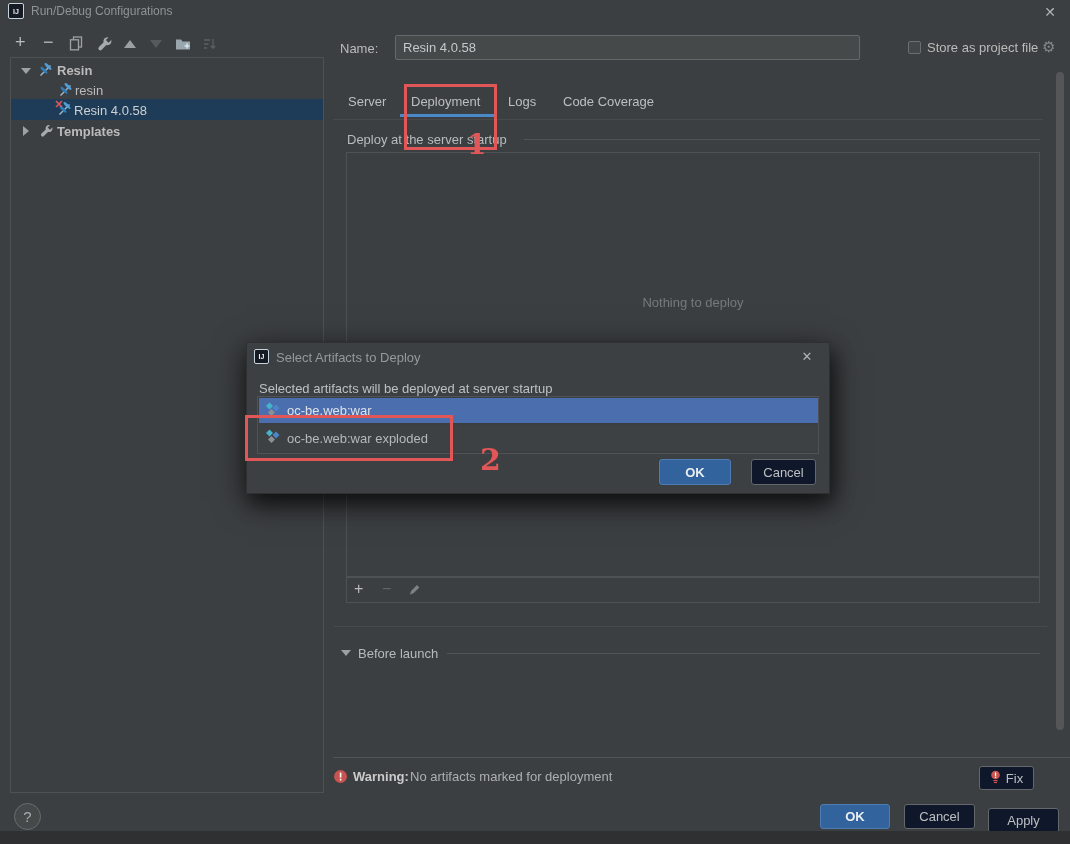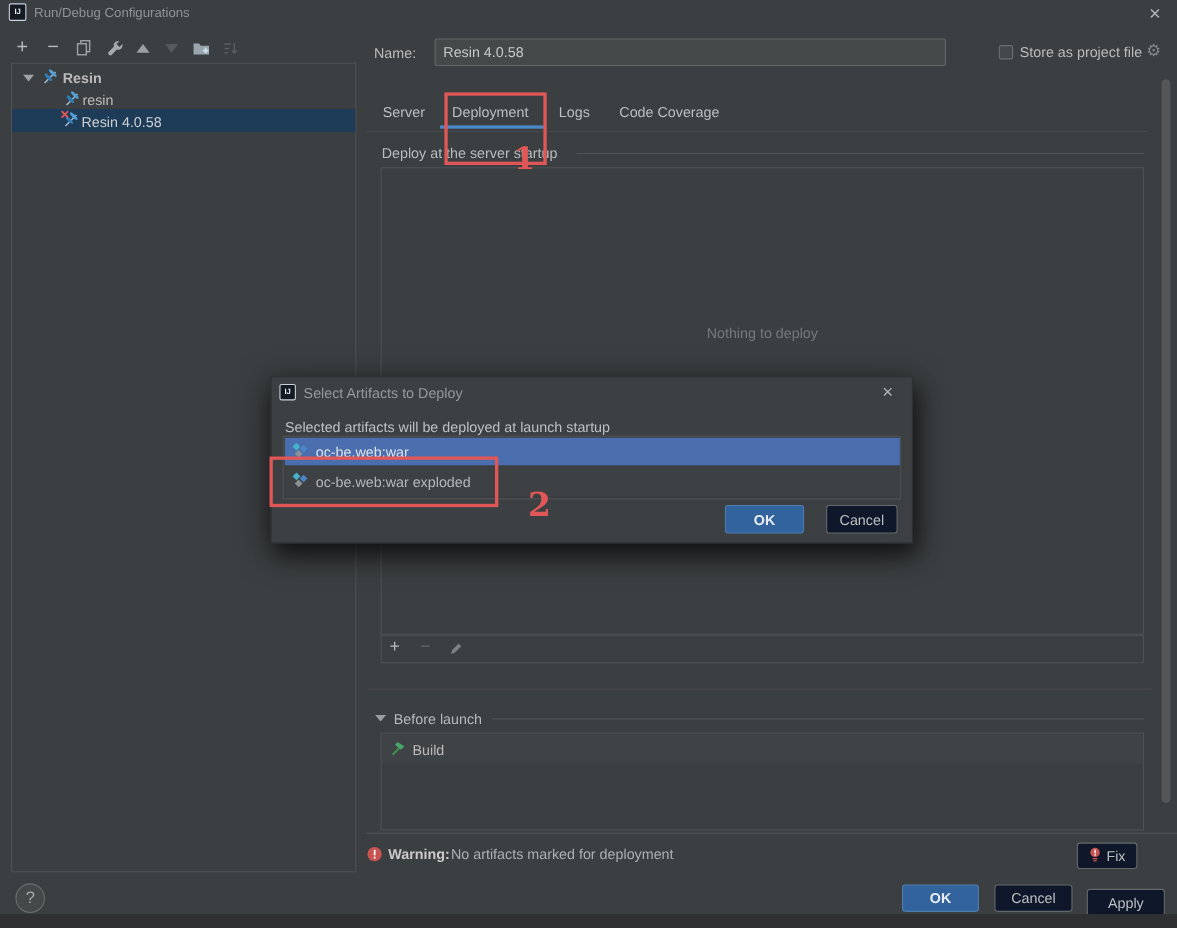--- a/index.html
+++ b/index.html
@@ -134,20 +134,29 @@
             <line x1="2.5" y1="13.5" x2="12.5" y2="3.5" stroke="#9fb8c8" stroke-width="1.4"></line>
             <ellipse cx="10" cy="4.5" rx="4.6" ry="1.5" fill="#4f9fd8" transform="rotate(45 10 4.5)"></ellipse>
             <ellipse cx="6" cy="8.2" rx="4.6" ry="1.5" fill="#2e7cb8" transform="rotate(45 6 8.2)"></ellipse>
           </svg>
         <svg class="redx" style="left:-2px; top:-1px;" width="8" height="8">
             <path d="M1 1 7 7M7 1 1 7" stroke="#e05555" stroke-width="1.7"></path>
           </svg>
       </div>
       <div class="abs txt" style="left:63px; top:4px; color:#cdd0d2;">Resin 4.0.58</div>
     </div>
+    <div class="abs tree-row" style="left:0; top:63px; width:312px;">
+      <div class="abs chev-right" style="left:12px; top:5px;"></div>
+      <div class="abs" style="left:28px; top:3px;">
+        <svg width="14" height="14">
+            <path d="M9.9 1a3.4 3.4 0 0 0-3.2 4.5L2.5 9.6a1.7 1.7 0 1 0 2.4 2.4l4.1-4.1A3.4 3.4 0 0 0 13.5 4.6c0-.4-.1-.8-.2-1.1L11 5.8 8.7 3.5 11 1.2A3.7 3.7 0 0 0 9.9 1z" fill="#a7aaac"></path>
+          </svg>
+      </div>
+      <div class="abs txt bold" style="left:46px; top:3px;">Templates</div>
+    </div>
   </div>
 
   <div class="abs txt" style="left:340px; top:41px;">Name:</div>
   <input class="abs text-input" style="left: 395px; top: 35px; width: 465px; height: 25px;" readonly="" value="Resin 4.0.58">
   <div class="abs checkbox" style="left:908px; top:41px; width:13px; height:13px;"></div>
   <div class="abs txt" style="left:927px; top:40px;">Store as project file</div>
   <div class="abs gear" style="left:1042px; top:39px;">⚙</div>
 
   <div class="abs tab txt" style="left:348px; top:94px;">Server</div>
   <div class="abs tab txt" style="left:411px; top:94px;">Deployment</div>
@@ -169,31 +178,20 @@
       <svg width="13" height="13">
           <path d="M2 11.5 3.1 8 9 2.1l2.3 2.3-5.9 5.9z" fill="#7e8284"></path>
         </svg>
     </div>
   </div>
   <div class="abs hline-dim" style="left:334px; top:626px; width:713px;"></div>
 
   <div class="abs" style="left:341px; top:650px; width:0; height:0; border-left:5px solid transparent; border-right:5px solid transparent; border-top:6px solid #9ba0a3;"></div>
   <div class="abs txt" style="left:358px; top:646px; color:#b6babc;">Before launch</div>
   <div class="abs hline" style="left:447px; top:653px; width:593px;"></div>
-  <div class="abs panel" style="left:346px; top:666px; width:694px; height:89px;">
-    <div class="abs" style="left:1px; top:1px; width:691px; height:26px; background:#404345;">
-      <div class="abs" style="left:6px; top:5px;">
-        <svg width="15" height="15">
-            <line x1="3" y1="13" x2="10" y2="6" stroke="#3f8a4c" stroke-width="2"></line>
-            <polygon points="7.5,1.5 13.5,5.5 10.5,8.5 5,4" fill="#4aa56b"></polygon>
-          </svg>
-      </div>
-      <div class="abs txt" style="left:27px; top:6px;">Build</div>
-    </div>
-  </div>
 
   <div class="abs hline" style="left:333px; top:757px; width:737px;"></div>
   <div class="abs warn-circle" style="left:334px; top:770px; width:13px; height:13px;">
     <svg width="13" height="13">
         <rect x="5.8" y="2.6" width="1.6" height="5" fill="#fff"></rect>
         <rect x="5.8" y="8.8" width="1.6" height="1.7" fill="#fff"></rect>
       </svg>
   </div>
   <div class="abs txt bold" style="left:353px; top:769px; color:#cbcbcb;">Warning:</div>
   <div class="abs txt" style="left:410px; top:769px; color:#adb0b2;">No artifacts marked for deployment</div>
@@ -222,21 +220,21 @@
 
   <div class="abs scroll-thumb" style="left:1056px; top:72px; width:8px; height:658px;"></div>
 
   <div class="abs bottom-strip" style="left:0; top:831px; width:1070px; height:13px;"></div>
 
   <div id="modal" class="abs" style="left:246px; top:342px; width:584px; height:152px;">
     <div class="abs ij-logo" style="left:7px; top:6px; width:15px; height:15px;">IJ</div>
     <div class="abs modal-title txt" style="left:29px; top:7px;">Select Artifacts to Deploy</div>
     <div class="abs close-x" style="left:550px; top:4px; width:20px; height:20px; font-size:13px;">✕</div>
 
-    <div class="abs txt" style="left:12px; top:38px; color:#bdc0c2;">Selected artifacts will be deployed at launch startup</div>
+    <div class="abs txt" style="left:12px; top:38px; color:#bdc0c2;">Selected artifacts will be deployed at server startup</div>
 
     <div class="abs list-box" style="left:10px; top:53px; width:562px; height:58px;">
       <div class="list-row sel abs" style="left:1px; top:1px; width:559px; height:25px;">
         <span><svg width="15" height="15">
               <polygon points="4.5,0.5 8,4 4.5,7.5 1,4" fill="#45b3c9"></polygon>
               <polygon points="11,2.5 14.5,6 11,9.5 7.5,6" fill="#4a86c8"></polygon>
               <polygon points="6.5,7 10,10.5 6.5,14 3,10.5" fill="#8b9094"></polygon>
             </svg></span>
         <span class="txt">oc-be.web:war</span>
       </div>

